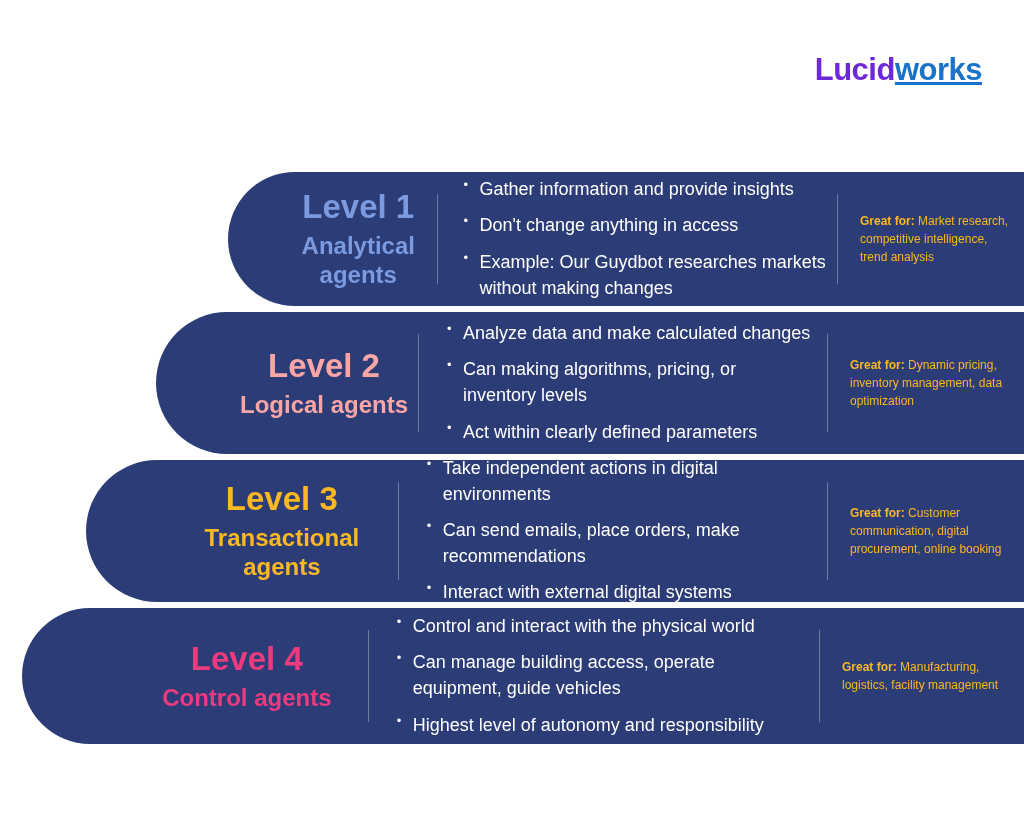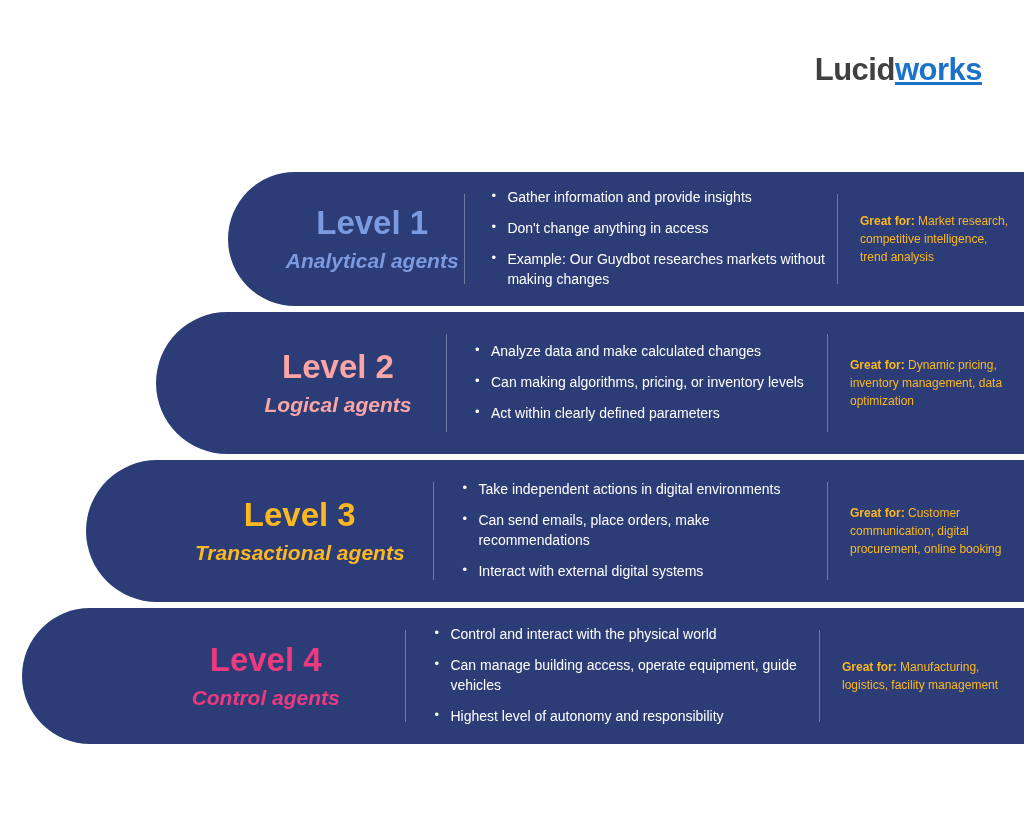--- a/index.html
+++ b/index.html
@@ -18,21 +18,21 @@
   
   .logo {
     position: absolute;
     top: 52px;
     right: 42px;
     font-size: 31px;
     font-weight: bold;
     letter-spacing: -0.5px;
     white-space: nowrap;
   }
-  .logo .lucid { color: #404040; }
+  .logo .lucid { color: #6d28d9; }
   .logo .works { color: #1a73c8; text-decoration: underline; }
 
   
   .diagram {
     position: absolute;
     top: 172px;
     left: 0;
     width: 1024px;
   }
 
@@ -64,25 +64,24 @@
   .row-3 .level-block { width: 358px; padding-left: 80px; }
   .row-4 .level-block { width: 420px; padding-left: 104px; }
 
   .level-title {
     font-size: 33px;
     font-weight: bold;
     line-height: 1.15;
     margin: 0 0 6px 0;
   }
   .level-sub {
-    font-size: 21px;
+    font-size: 24px;
     font-weight: bold;
     line-height: 1.2;
     margin: 0;
-    font-style: italic;
   }
   .row-1 .level-title, .row-1 .level-sub { text-align: center; }
   .row-2 .level-title, .row-2 .level-sub { text-align: center; }
   .row-3 .level-title, .row-3 .level-sub { text-align: center; }
   .row-4 .level-title, .row-4 .level-sub { text-align: center; }
 
   .c-level1 { color: #7b9ae0; }
   .c-level2 { color: #fca5a5; }
   .c-level3 { color: #fbb820; }
   .c-level4 { color: #ec3a7f; }
@@ -101,21 +100,21 @@
     box-sizing: border-box;
   }
   .bullets ul {
     margin: 0;
     padding: 0;
     list-style: none;
   }
   .bullets li {
     position: relative;
     color: #ffffff;
-    font-size: 14px;
+    font-size: 18px;
     line-height: 1.42;
     padding-left: 16px;
     margin-bottom: 11px;
   }
   .bullets li:last-child { margin-bottom: 0; }
   .bullets li::before {
     content: "•";
     position: absolute;
     left: 0;
     top: -1px;

